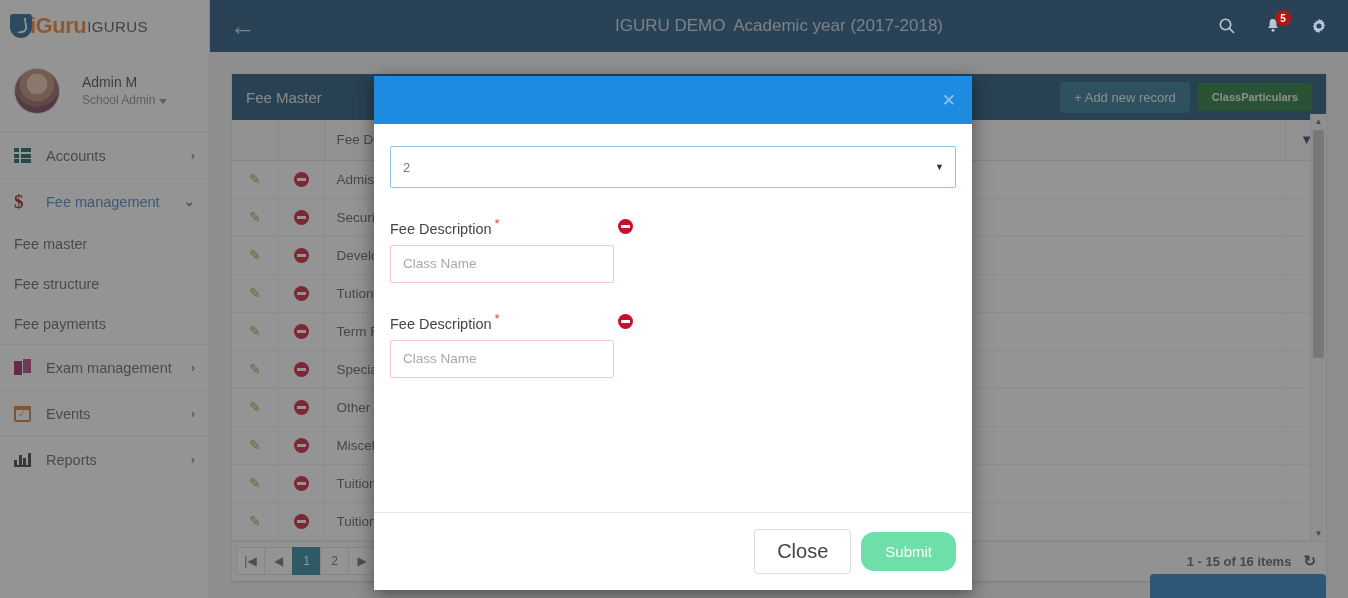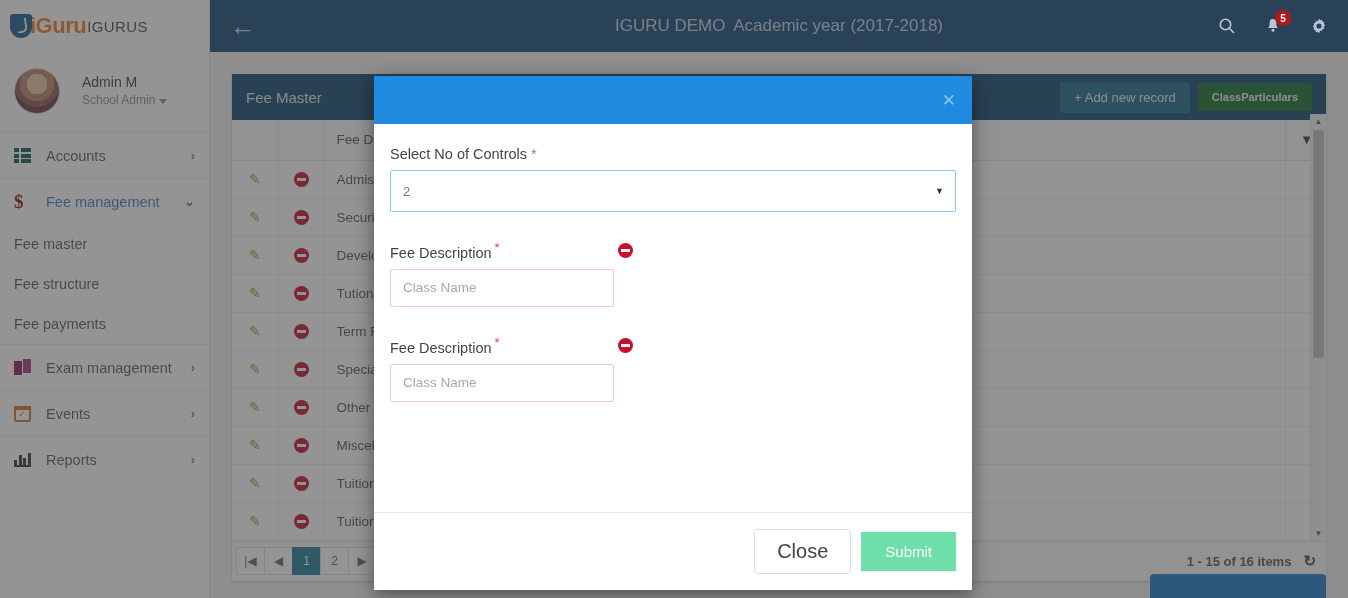--- a/index.html
+++ b/index.html
@@ -218,21 +218,21 @@
     height: 78px; border-top: 1px solid #e8e8e8; display: flex; align-items: center;
     justify-content: flex-end; gap: 10px; padding: 0 16px;
   }
   .btn-close {
     background: #fff; border: 1px solid #ddd; color: #444; font-size: 20px;
     padding: 10px 22px; border-radius: 4px; cursor: pointer;
     font-family: "Liberation Sans", sans-serif;
   }
   .btn-submit {
     background: #6edfa8; border: none; color: #fff; font-size: 15px;
-    padding: 11px 24px; border-radius: 0; cursor: pointer;
+    padding: 11px 24px; border-radius: 13px; cursor: pointer;
     font-family: "Liberation Sans", sans-serif;
   }
 </style>
 </head>
 <body>
 
 <div class="app">
 
   <div class="sidebar">
     <div class="brand">
@@ -460,24 +460,20 @@
   </div>
 
   <div class="overlay"></div>
 
   <div class="modal">
     <div class="modal-head">
       <span class="modal-close">✕</span>
     </div>
 
     <div class="modal-body">
-      <div class="field-label">
-        <span>Select No of Controls</span>
-        <span class="req">*</span>
-      </div>
       <div class="select-wrap">
         <select class="ctl">
           <option>2</option>
         </select>
         <span class="arrow">▼</span>
       </div>
 
       <div class="row-field">
         <div class="row-head">
           <span class="field-label" style="margin:0">

